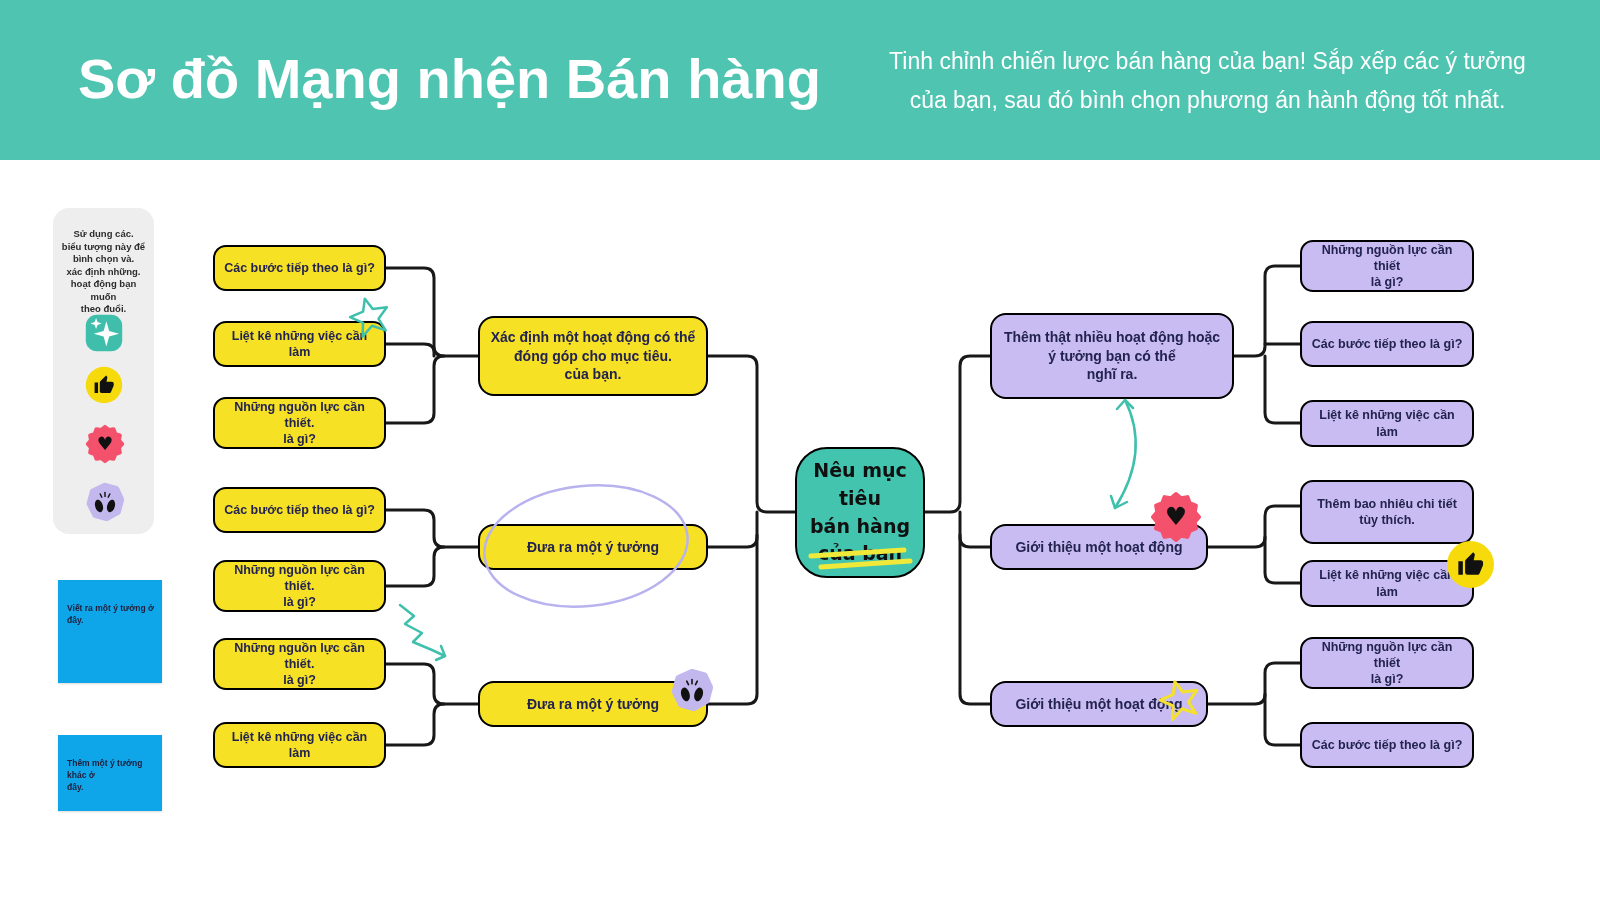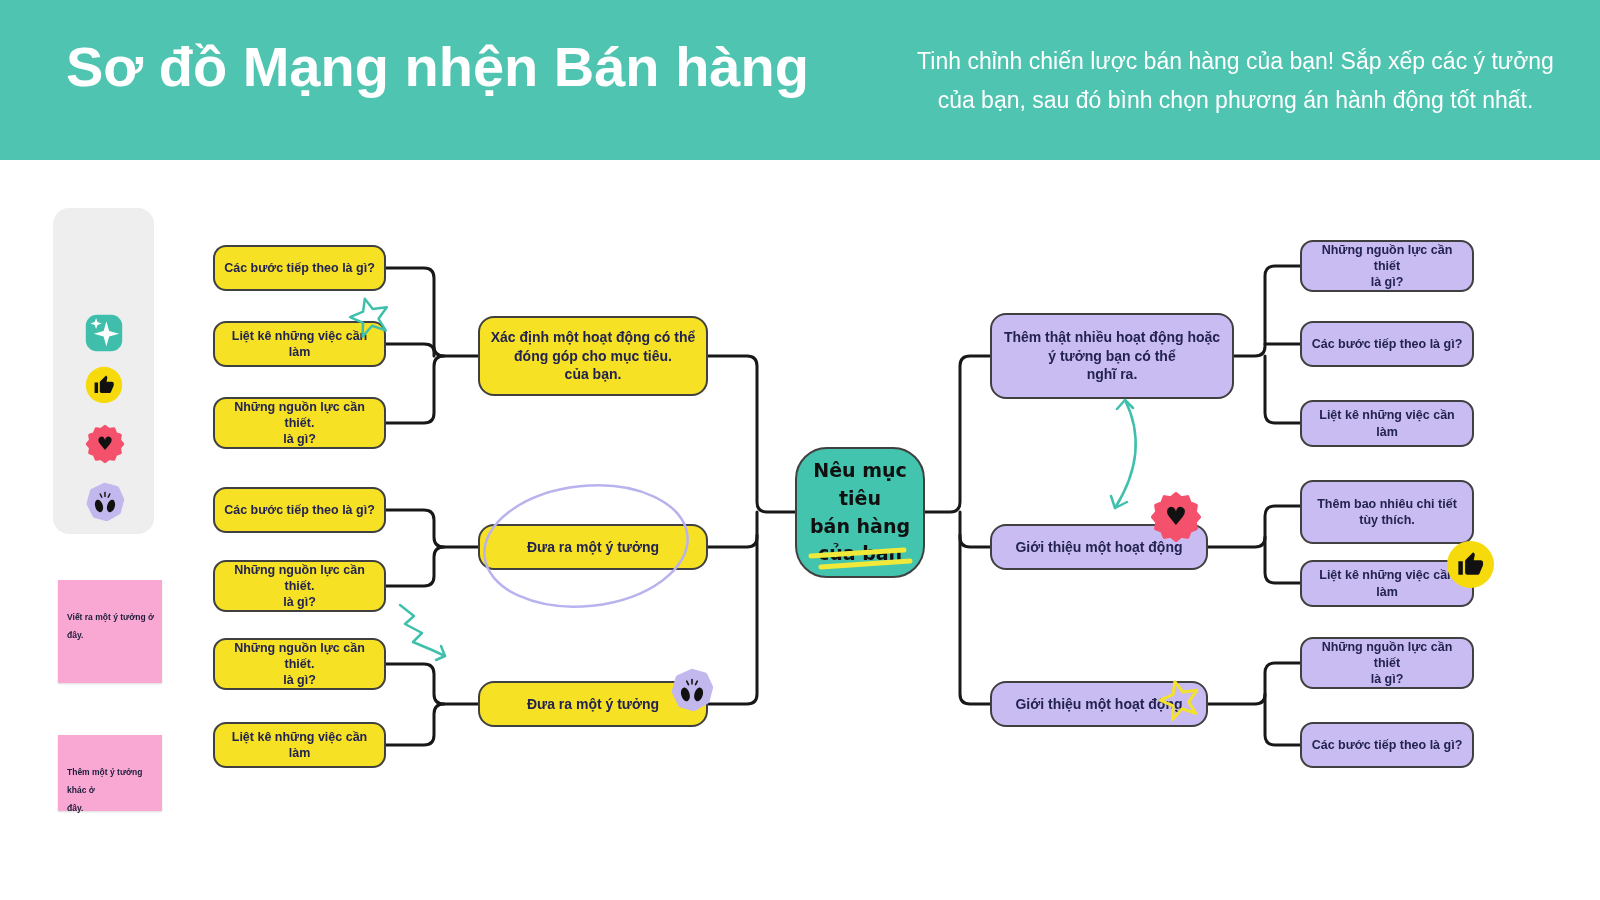--- a/index.html
+++ b/index.html
@@ -6,36 +6,36 @@
   body{
     width:1600px;height:900px;position:relative;overflow:hidden;
     background:#ffffff;font-family:"Liberation Sans",sans-serif;
   }
   
   .header{
     position:absolute;left:0;top:0;width:1600px;height:160px;
     background:#4fc4b1;
   }
   .header h1{
-    position:absolute;left:66px;top:34px;margin:0;
+    position:absolute;left:66px;top:34px;margin:12px;
     font-size:56px;font-weight:700;color:#ffffff;letter-spacing:0;
   }
   .header .subtitle{
-    position:absolute;left:908px;top:42px;width:655px;margin:0;
+    position:absolute;left:880px;top:42px;width:655px;margin:0;
     font-size:23px;line-height:39px;color:#ffffff;text-align:center;
     white-space:pre-line;font-weight:400;
   }
   
   svg.layer{position:absolute;left:0;top:0;pointer-events:none;}
   #connectors{z-index:1;}
   #doodles{z-index:3;}
   
   .node{
     position:absolute;z-index:2;box-sizing:border-box;
-    border:2px solid #404040;display:flex;align-items:center;justify-content:center;
+    border:2px solid #000000;display:flex;align-items:center;justify-content:center;
     text-align:center;white-space:pre-line;color:#23234f;padding:3px 8px;
   }
   .yellow{background:#f6e125;}
   .purple{background:#c9bcf2;}
   .child{border-radius:13px;font-size:12.5px;font-weight:700;line-height:1.3;}
   .parent{border-radius:16px;font-size:14px;font-weight:700;line-height:1.35;}
   .teal-node{
     background:#42c4ae;border-radius:32px;border-width:2.5px;
     font-size:19px;line-height:1.45;font-weight:800;color:#101010;
     font-family:"DejaVu Sans","Liberation Sans",sans-serif;
@@ -46,23 +46,23 @@
     position:absolute;left:53px;top:208px;width:101px;height:326px;z-index:2;
     background:#efeeee;border-radius:16px;
   }
   .legend .instructions{
     margin:20px 6px 0 6px;font-size:9.5px;line-height:12.5px;font-weight:600;
     color:#2b2b2b;text-align:center;white-space:pre-line;
   }
   .legend .icon{position:absolute;left:32px;width:38px;height:38px;}
   
   .sticky{
-    position:absolute;left:58px;width:104px;z-index:2;background:#f9a8d4;
+    position:absolute;left:58px;width:104px;z-index:2;background:#0ea5e9;
     box-shadow:0 1px 2px rgba(0,0,0,0.15);
-    font-size:8.5px;line-height:18px;font-weight:600;color:#20203d;
+    font-size:8.5px;line-height:12px;font-weight:600;color:#20203d;
     padding:10px 7px 0 9px;box-sizing:border-box;white-space:pre-line;
   }
   
   .badge{position:absolute;z-index:4;}
 </style>
 </head>
 <body>
 
 <div class="header">
   <h1>Sơ đồ Mạng nhện Bán hàng</h1>
@@ -97,20 +97,26 @@
 
     <path d="M1208 547 H1255 Q1265 547 1265 537 V516 Q1265 506 1275 506 H1300"></path>
     <path d="M1265 537 V573 Q1265 583 1275 583 H1300"></path>
 
     <path d="M1208 704 H1255 Q1265 704 1265 694 V673 Q1265 663 1275 663 H1300"></path>
     <path d="M1265 694 V735 Q1265 745 1275 745 H1300"></path>
   </g>
 </svg>
 
 <aside class="legend">
+  <p class="instructions">Sử dụng các.
+biểu tượng này để
+bình chọn và.
+xác định những.
+hoạt động bạn muốn
+theo đuổi.</p>
   <svg class="icon" style="top:106px" viewBox="0 0 48 48">
     <rect x="1" y="1" width="46" height="46" rx="14" fill="#3fbfab"></rect>
     <polygon points="27,9 30.5,21.5 43,25 30.5,28.5 27,41 23.5,28.5 11,25 23.5,21.5" fill="#ffffff"></polygon>
     <polygon points="14,5 15.8,10.2 21,12 15.8,13.8 14,19 12.2,13.8 7,12 12.2,10.2" fill="#ffffff"></polygon>
   </svg>
   <svg class="icon" style="top:158px" viewBox="0 0 48 48">
     <circle cx="24" cy="24" r="23" fill="#f7da0b"></circle>
     <g transform="translate(11,11) scale(1.1)">
       <path fill="#111111" d="M1 21h4V9H1v12zm22-11c0-1.1-.9-2-2-2h-6.31l.95-4.57.03-.32c0-.41-.17-.79-.44-1.06L14.17 1 7.58 7.59C7.22 7.95 7 8.45 7 9v10c0 1.1.9 2 2 2h9c.83 0 1.54-.5 1.84-1.22l3.02-7.05c.09-.23.14-.47.14-.73v-2z"></path>
     </g>

